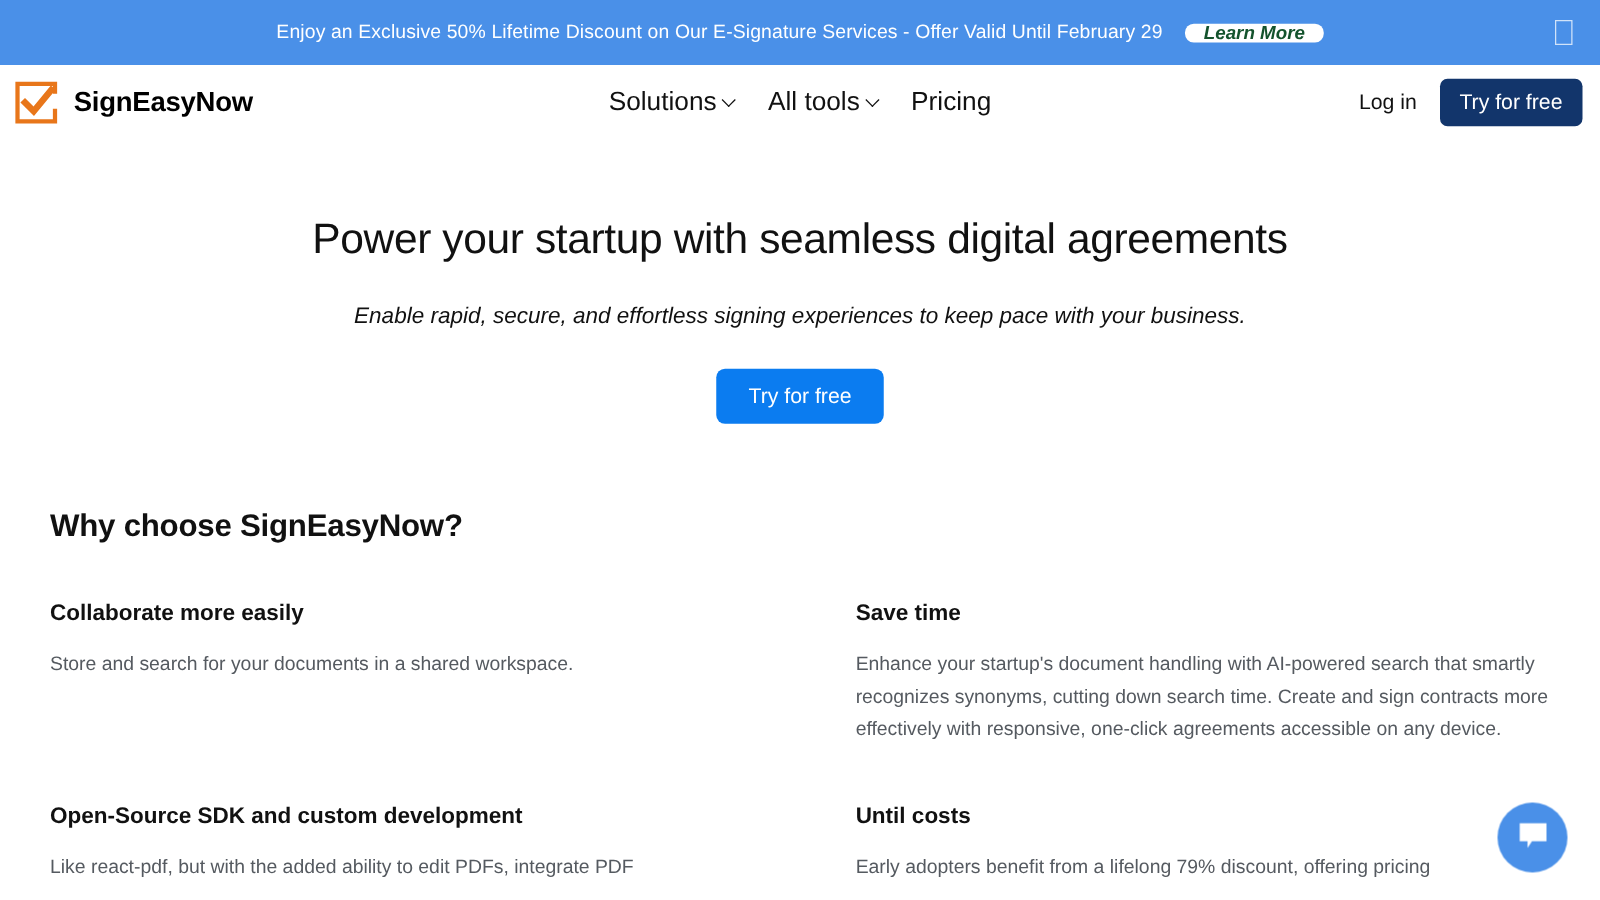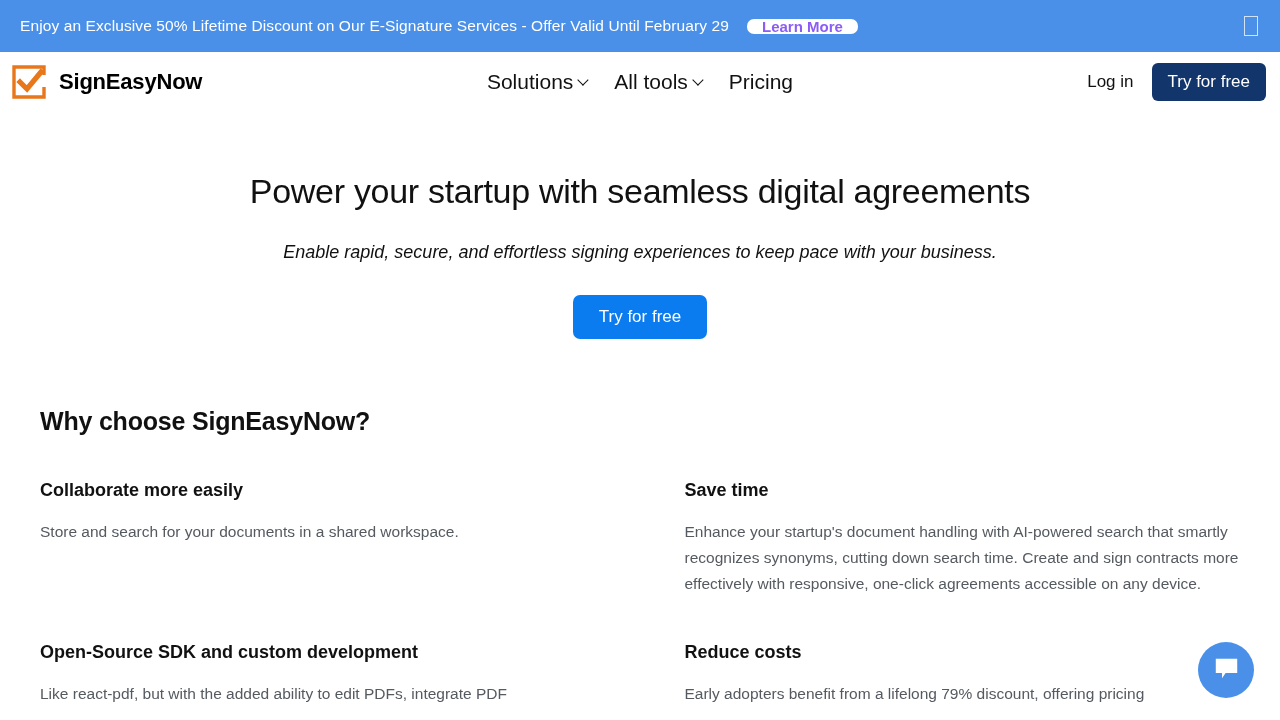--- a/index.html
+++ b/index.html
@@ -17,46 +17,47 @@
     -webkit-font-smoothing: antialiased;
   }
 
   
   .promo-banner {
     position: relative;
     height: 52px;
     background: #4a90e8;
     display: flex;
     align-items: center;
-    justify-content: flex-start;
+    justify-content: center;
     padding: 0 20px;
   }
   .promo-inner {
     display: flex;
     align-items: center;
     gap: 18px;
   }
   .promo-text {
     color: #ffffff;
     font-size: 15.5px;
     letter-spacing: 0.1px;
     white-space: nowrap;
   }
   .promo-cta {
     background: #ffffff;
-    color: #8b5cf6;
+    color: #14532d;
     border: none;
     border-radius: 7px;
     font-family: inherit;
     font-size: 15px;
     font-weight: 700;
     padding: 0 15px;
     cursor: pointer;
     line-height: 1;
     white-space: nowrap;
+    font-style: italic;
   }
   .promo-close {
     position: absolute;
     right: 22px;
     top: 50%;
     transform: translateY(-50%);
     width: 14px;
     height: 20px;
     border: 1px solid rgba(255,255,255,0.75);
     display: block;
@@ -289,21 +290,21 @@
       <h3 class="feature-heading">Save time</h3>
       <p class="feature-body">Enhance your startup's document handling with AI-powered search that smartly recognizes synonyms, cutting down search time. Create and sign contracts more effectively with responsive, one-click agreements accessible on any device.</p>
     </div>
 
     <div class="feature-card">
       <h3 class="feature-heading">Open-Source SDK and custom development</h3>
       <p class="feature-body">Like react-pdf, but with the added ability to edit PDFs, integrate PDF</p>
     </div>
 
     <div class="feature-card">
-      <h3 class="feature-heading">Reduce costs</h3>
+      <h3 class="feature-heading">Until costs</h3>
       <p class="feature-body">Early adopters benefit from a lifelong 79% discount, offering pricing</p>
     </div>
 
   </div>
 </section>
 
 <button class="chat-widget">
   <span>
     <svg viewBox="0 0 30 28" width="27" height="25" aria-hidden="true">
       <path d="M3 3 H27 V19 H14 L10 25 L10 19 H3 Z" fill="#ffffff"></path>

